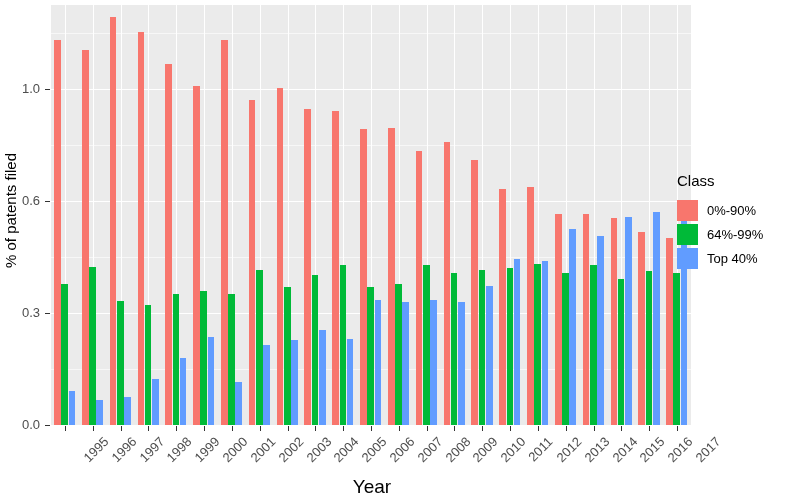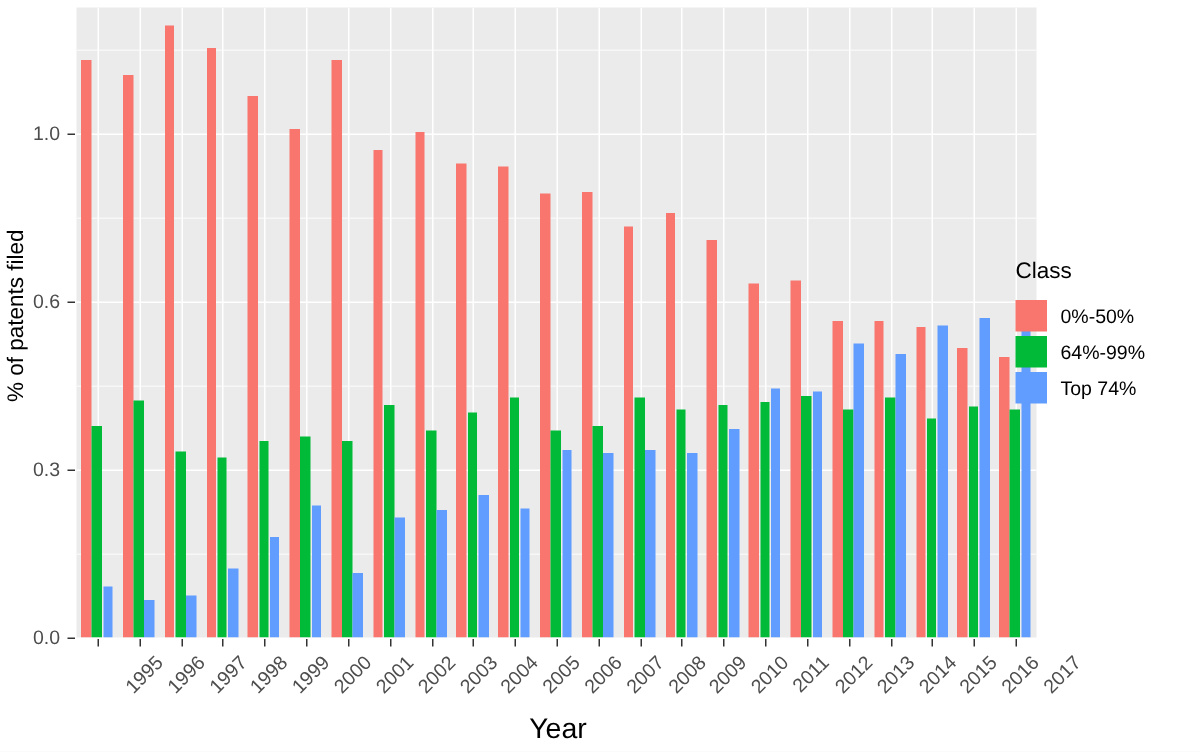--- a/index.html
+++ b/index.html
@@ -333,26 +333,26 @@
       <div class="xlab" style="left: 684.087px;">2017</div>
     </div>
 
   <div class="xtitle">Year</div>
 
   <div id="legend">
     <div class="legend-title">Class</div>
     <div id="legend-items">
         <div class="legend-row">
           <div class="legend-key" style="background: rgb(248, 118, 109);"></div>
-          <div class="legend-label">0%-50%</div>
+          <div class="legend-label">0%-90%</div>
         </div>
         <div class="legend-row">
           <div class="legend-key" style="background: rgb(0, 186, 56);"></div>
           <div class="legend-label">64%-99%</div>
         </div>
         <div class="legend-row">
           <div class="legend-key" style="background: rgb(97, 156, 255);"></div>
-          <div class="legend-label">Top 74%</div>
+          <div class="legend-label">Top 40%</div>
         </div>
       </div>
   </div>
 
 </div>
 
 </body></html>

